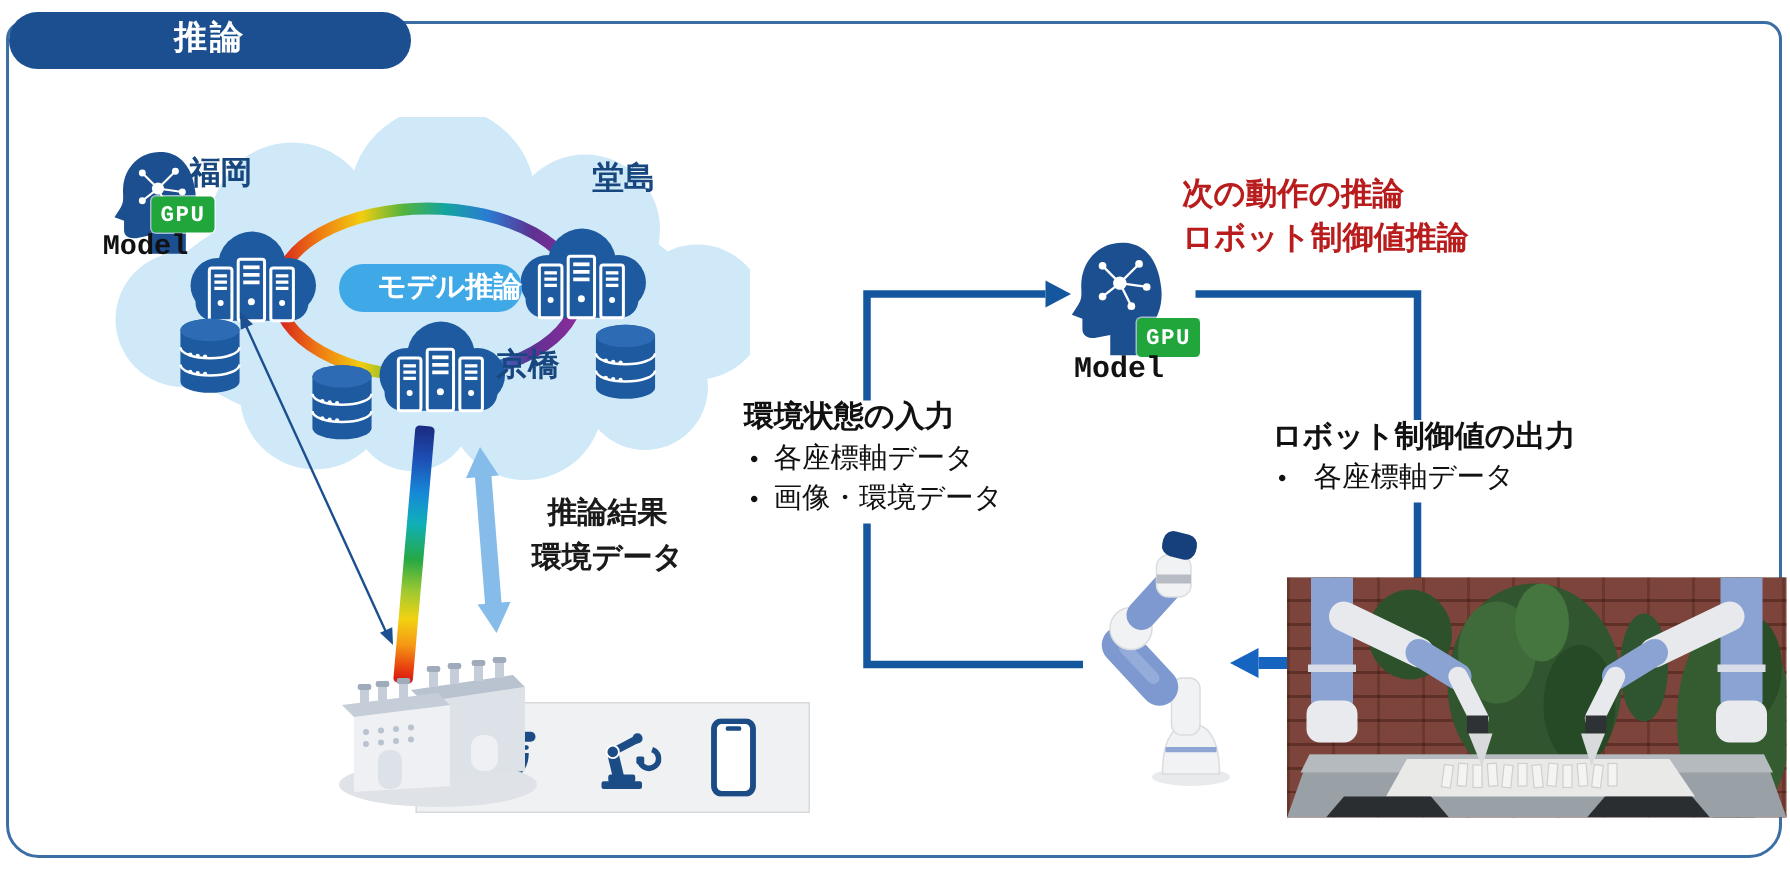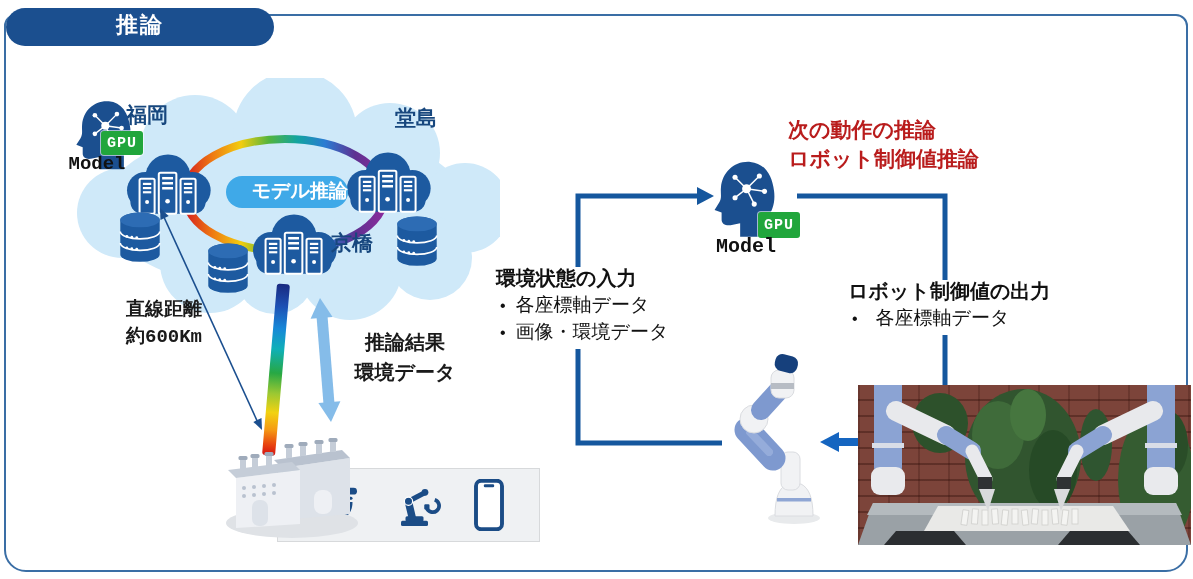--- a/index.html
+++ b/index.html
@@ -236,24 +236,20 @@
       <circle cx="82" cy="50" r="4"></circle>
         <circle cx="66" cy="70" r="4"></circle>
         <circle cx="36" cy="60" r="4"></circle>
       </g>
   </svg>
   <div class="abs gpu-badge" style="left:101px; top:131px; width:42px; height:24px;">GPU</div>
   <div class="abs model-label" style="left:58px; top:153px; width:78px; font-size:19px;">Model</div>
 
   <div class="abs rainbow-band"></div>
 
-  <div class="abs note" style="left:106px; top:297px; width:116px; font-size:19px; line-height:27px;">
-    <div>直線距離</div>
-    <div>約600Km</div>
-  </div>
   <div class="abs note" style="left:344px; top:329px; width:122px; font-size:20px; line-height:30px;">
     <div>推論結果</div>
     <div>環境データ</div>
   </div>
 
   <svg class="abs z2" style="left:0; top:0;" width="1193" height="579" viewBox="0 0 1193 579">
 
     <g>
       <line x1="163" y1="215" x2="259" y2="425" stroke="#1b4f8f" stroke-width="1.6"></line>
       <polygon points="160,208 168.7,216.1 160.5,219.9" fill="#1b4f8f"></polygon>

